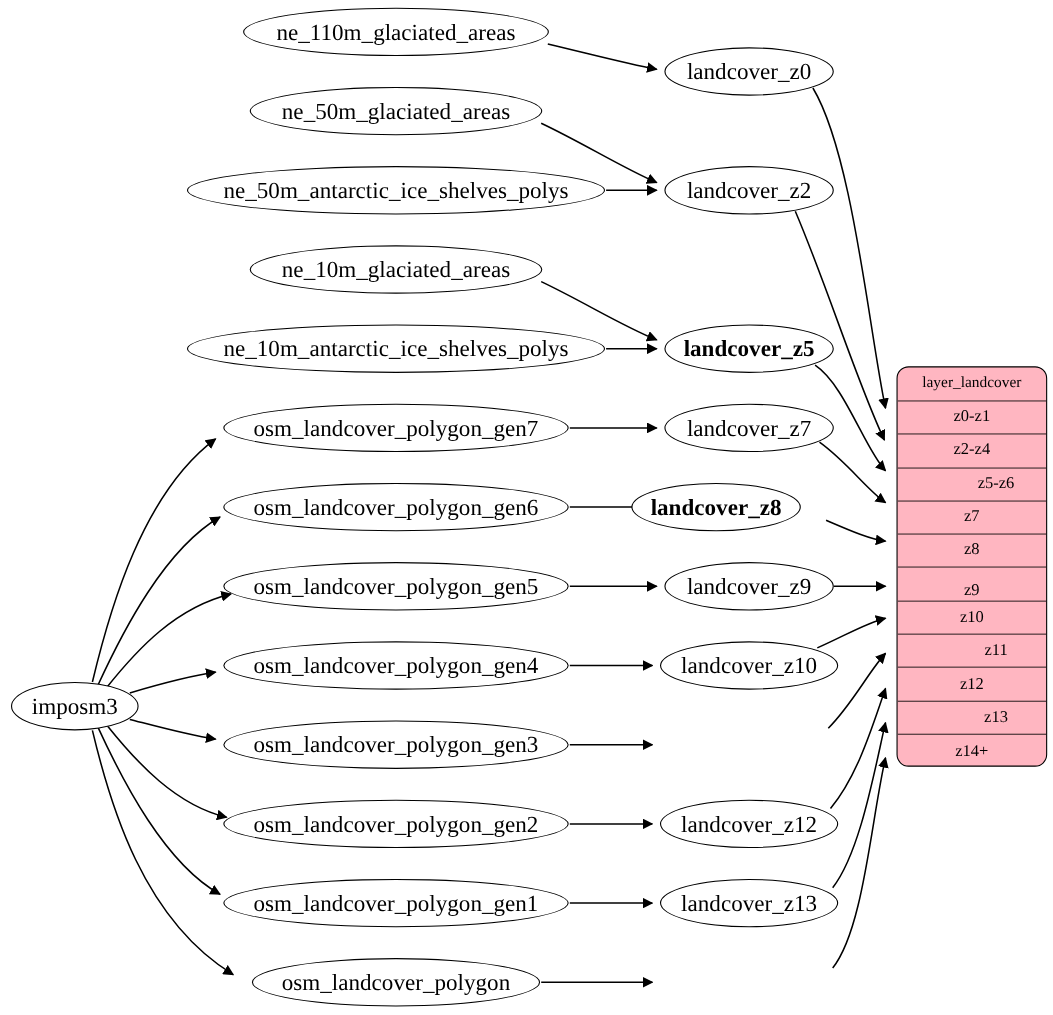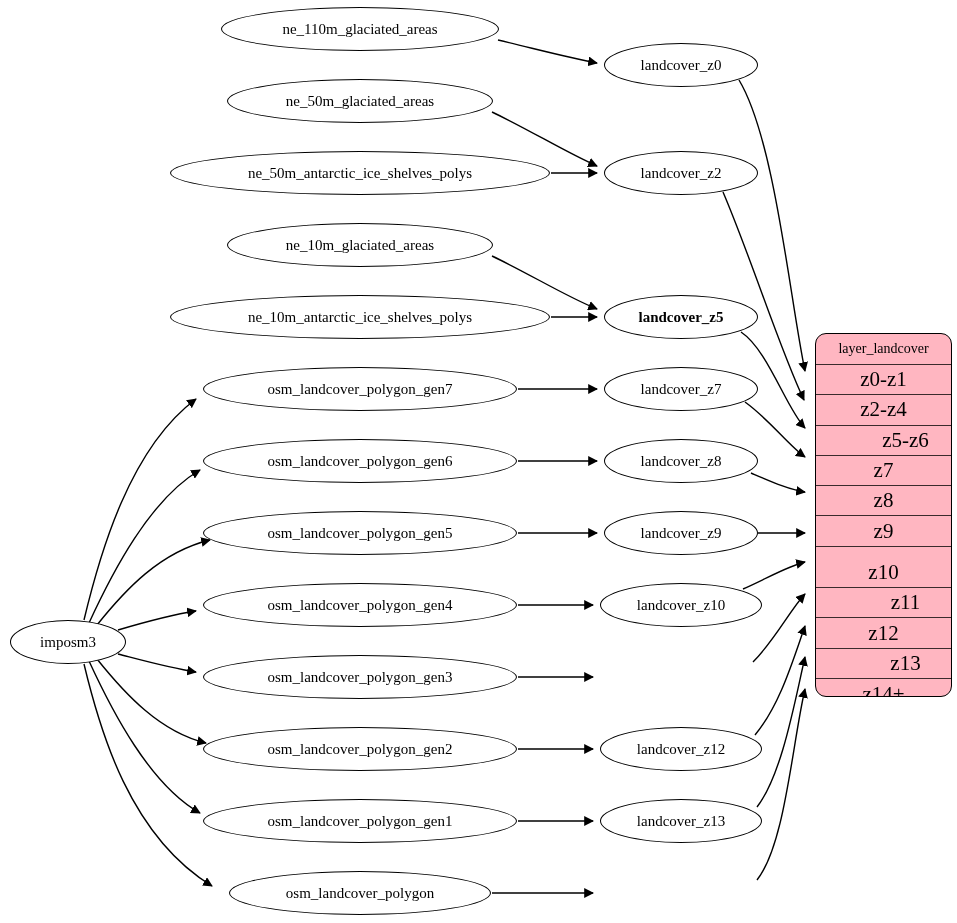--- a/index.html
+++ b/index.html
@@ -5,28 +5,28 @@
   html,body{margin:0;padding:0;background:#ffffff;}
   body{width:957px;height:923px;overflow:hidden;
        font-family:"Liberation Serif","DejaVu Serif",serif;}
   #stage{position:relative;width:957px;height:923px;}
   svg#edges{position:absolute;left:0;top:0;width:957px;height:923px;}
 
   .node{position:absolute;box-sizing:border-box;
         border:1.2px solid #000;border-radius:50%;
         background:#ffffff;
         display:flex;align-items:center;justify-content:center;
-        font-size:15px;color:#000;white-space:nowrap;}
+        font-size:21px;color:#000;white-space:nowrap;}
 
   .table-box{position:absolute;box-sizing:border-box;
         border:1.2px solid #000;border-radius:11px;
         background:#ffb6c1;overflow:hidden;}
   .table-box .trow{box-sizing:border-box;
         display:flex;align-items:center;justify-content:center;
-        font-size:21px;color:#000;white-space:nowrap;
+        font-size:15px;color:#000;white-space:nowrap;
         border-bottom:1.3px solid #3a2a2c;}
   .table-box .trow:last-child{border-bottom:none;}
   .table-box .thead{font-size:14px;}
 </style>
 </head>
 <body>
 
 <div id="stage">
 
   <svg id="edges" viewBox="0 0 957 923" xmlns="http://www.w3.org/2000/svg">
@@ -125,21 +125,21 @@
   </div>
   <div class="node" style="left:604px;top:151px;width:154px;height:44px;">
     <span>landcover_z2</span>
   </div>
   <div class="node" style="left:604px;top:295px;width:154px;height:44px;font-weight:bold;">
     <span>landcover_z5</span>
   </div>
   <div class="node" style="left:604px;top:367px;width:154px;height:44px;">
     <span>landcover_z7</span>
   </div>
-  <div class="node" style="left:604px;top:439px;width:154px;height:44px;">
+  <div class="node" style="left:574px;top:439px;width:154px;height:44px;font-weight:bold;">
     <span>landcover_z8</span>
   </div>
   <div class="node" style="left:604px;top:511px;width:154px;height:44px;">
     <span>landcover_z9</span>
   </div>
   <div class="node" style="left:600px;top:583px;width:162px;height:44px;">
     <span>landcover_z10</span>
   </div>
   <div class="node" style="left:600px;top:727px;width:162px;height:44px;">
     <span>landcover_z12</span>
@@ -160,24 +160,24 @@
     </div>
     <div class="trow" style="height:30.3px;padding-left:44px;">
       <span>z5-z6</span>
     </div>
     <div class="trow" style="height:30.3px;">
       <span>z7</span>
     </div>
     <div class="trow" style="height:30.3px;">
       <span>z8</span>
     </div>
-    <div class="trow" style="height:30.3px;">
+    <div class="trow" style="height:30.3px;align-items:flex-end;">
       <span>z9</span>
     </div>
-    <div class="trow" style="height:30.3px;margin-top:11px;">
+    <div class="trow" style="height:30.3px;">
       <span>z10</span>
     </div>
     <div class="trow" style="height:30.3px;padding-left:44px;">
       <span>z11</span>
     </div>
     <div class="trow" style="height:30.3px;">
       <span>z12</span>
     </div>
     <div class="trow" style="height:30.3px;padding-left:44px;">
       <span>z13</span>

